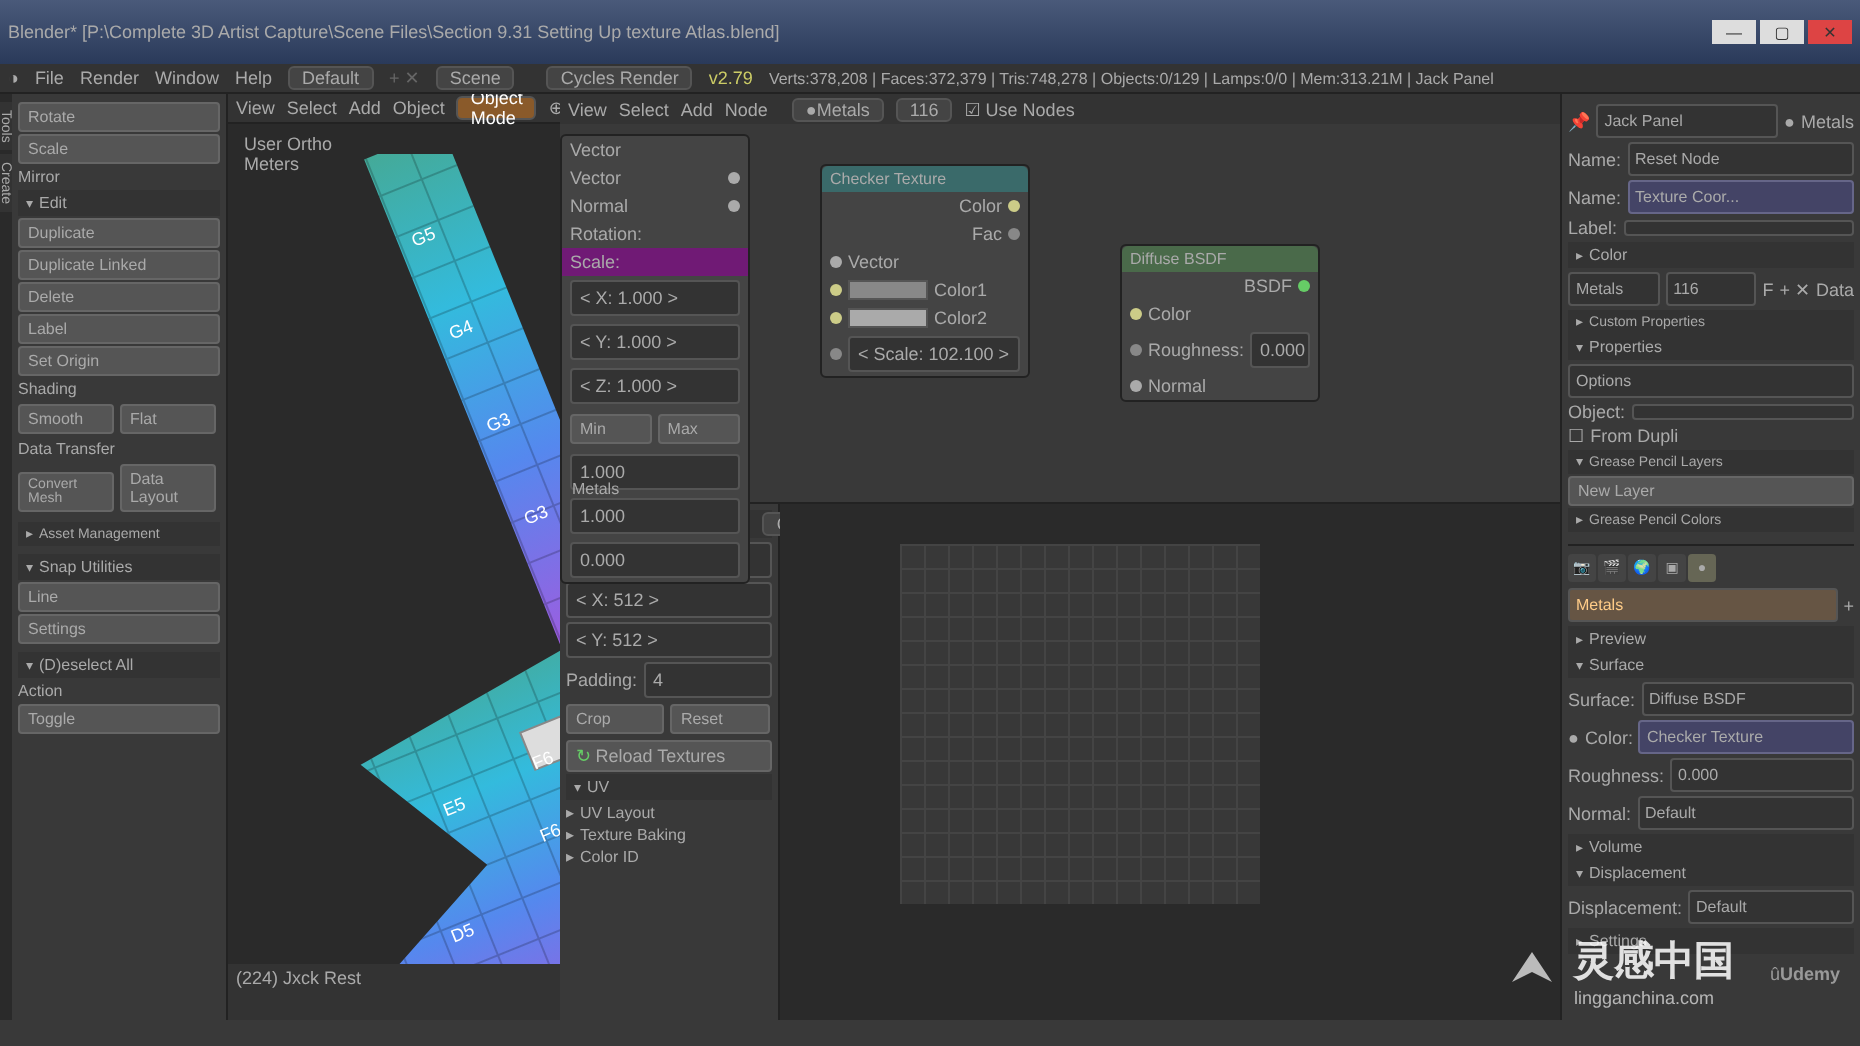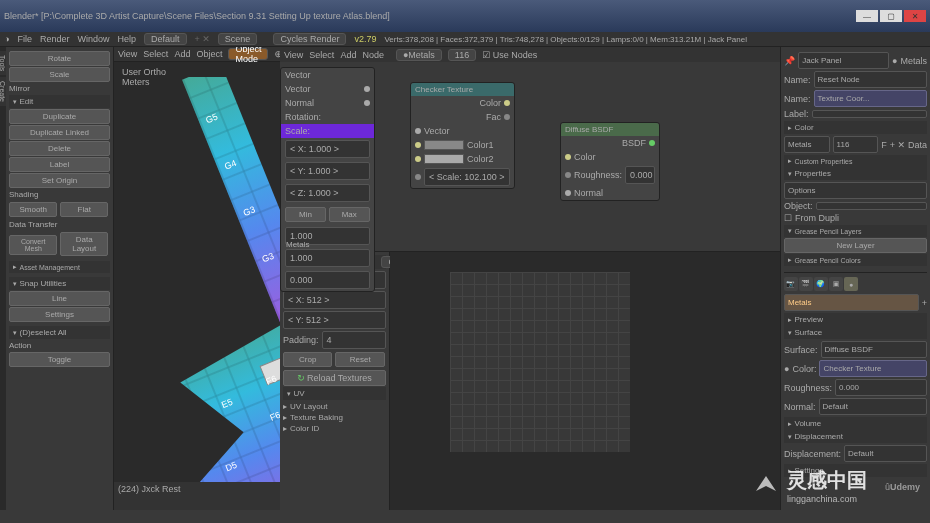--- a/index.html
+++ b/index.html
@@ -12,21 +12,21 @@
 .topmenu span{cursor:pointer}
 .pill{background:#444;border:1px solid #555;border-radius:3px;padding:0 6px;height:12px;display:flex;align-items:center}
 .pill.orange{background:#8a5a2a;color:#fff}
 .main{display:flex;height:463px}
 .leftcol{width:6px;background:#2a2a2a;display:flex;flex-direction:column;gap:2px;padding-top:4px}
 .lefttab{writing-mode:vertical-rl;font-size:7px;padding:4px 0;background:#333}
 .toolpanel{width:108px;background:#393939;border-right:1px solid #222;padding:3px;overflow:hidden}
 .section{margin-bottom:4px}
 .section-h{background:#333;padding:2px 4px;font-size:8px;display:flex;align-items:center;gap:3px}
 .section-h::before{content:"▾";font-size:7px}
-.btn{background:#555;border:1px solid #666;border-radius:2px;padding:2px 4px;margin:1px 0;font-size:8px;text-align:center;cursor:pointer}
+.btn{background:#555;border:1px solid #666;border-radius:2px;padding:2px 4px;margin:1px 0;font-size:8px;text-align:left;cursor:pointer}
 .btn.half{display:inline-block;width:48%}
 .viewport{flex:1;background:#2a2a2a;position:relative;overflow:hidden}
 .vp-header{height:15px;background:#333;display:flex;align-items:center;padding:0 4px;gap:6px;border-bottom:1px solid #222}
 .vp-info{position:absolute;top:20px;left:8px;font-size:8px;color:#888}
 .guitar{position:absolute;top:30px;left:-20px;width:380px;height:430px}
 .vp-footer{position:absolute;bottom:0;left:0;right:0;height:28px;background:#333;padding:2px 4px}
 .rightarea{width:500px;display:flex;flex-direction:column}
 .nodearea{height:205px;background:#393939;position:relative;border-bottom:1px solid #222}
 .node-header{height:15px;background:#333;display:flex;align-items:center;padding:0 4px;gap:6px}
 .node{position:absolute;background:#444;border:1px solid #222;border-radius:3px;font-size:8px}
@@ -194,21 +194,21 @@
             <span>Vector</span>
             <span class="socket" style="margin-left:auto"></span>
           </div>
         <div class="node-row">
             <span>Normal</span>
             <span class="socket" style="margin-left:auto"></span>
           </div>
         <div class="node-row">
             <span>Rotation:</span>
           </div>
-        <div class="node-row" style="background:#6d28d9">
+        <div class="node-row" style="background:#701a75">
             <span>Scale:</span>
           </div>
         <div class="node-row">
             <span class="field">&lt; X:    1.000 &gt;</span>
           </div>
         <div class="node-row">
             <span class="field">&lt; Y:    1.000 &gt;</span>
           </div>
         <div class="node-row">
             <span class="field">&lt; Z:    1.000 &gt;</span>

